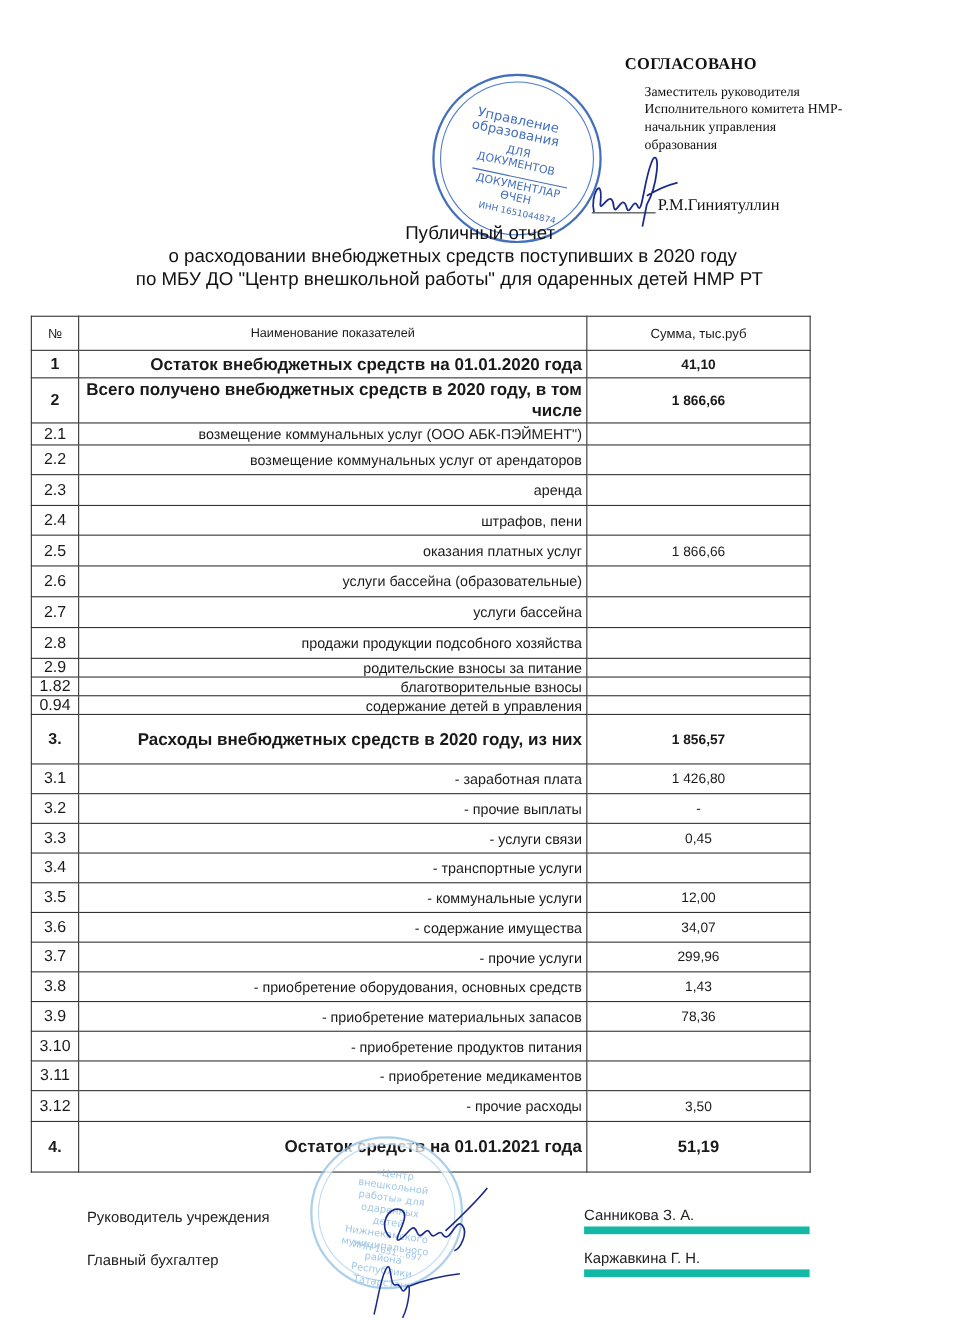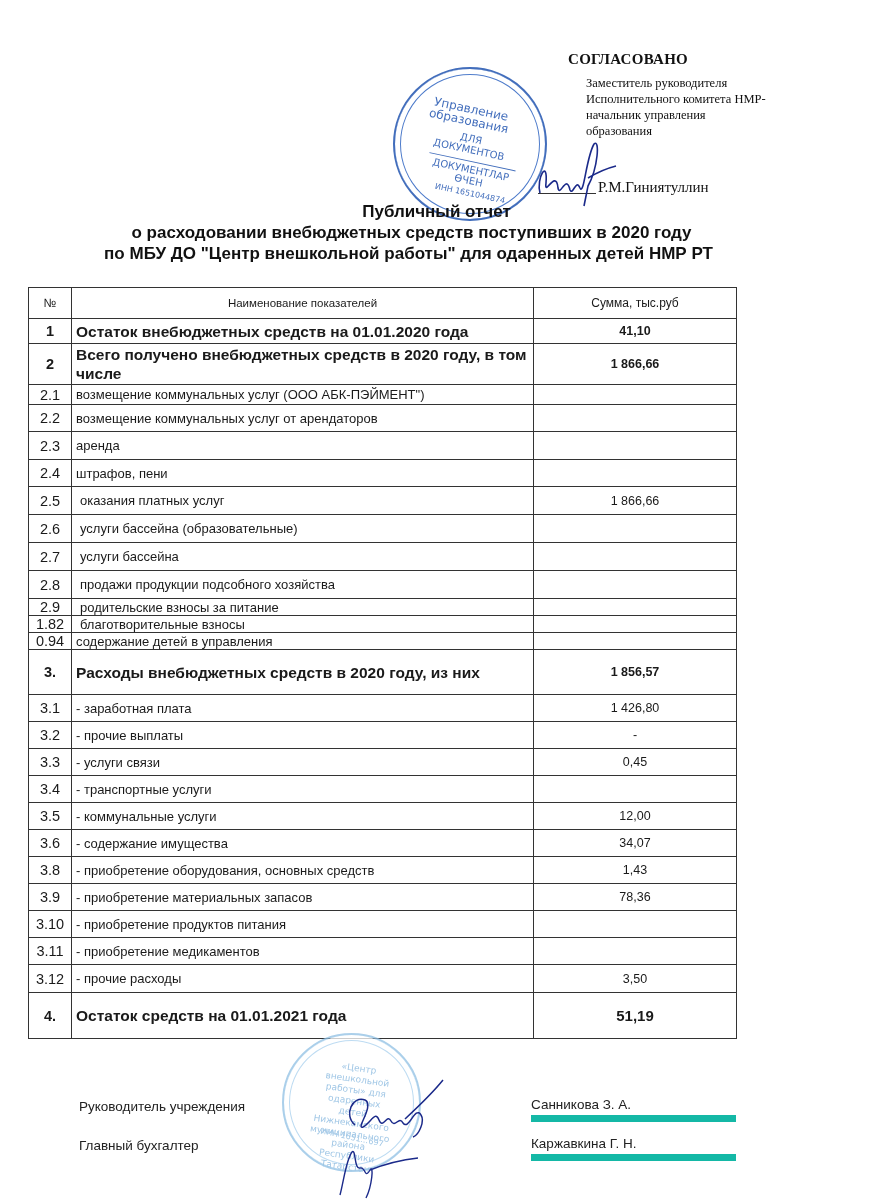--- a/index.html
+++ b/index.html
@@ -28,36 +28,36 @@
   .stamp-top .s3 { top: 92px; font-size: 10px; line-height: 11px; white-space: nowrap; border-top: 1px solid #2f5fb5; padding-top: 2px; }
   .stamp-top .s4 { top: 120px; font-size: 8px; white-space: nowrap; }
   .stamp-bottom { left: 282px; top: 1033px; width: 135px; height: 135px; border-color: #8fc0e4; box-shadow: inset 0 0 0 5px #fff, inset 0 0 0 6px #a8d0ee; color: #7fb3dd; opacity: 0.75; }
   .stamp-bottom .b1 { top: 28px; font-size: 9px; line-height: 11px; white-space: nowrap; }
   .stamp-bottom .b2 { top: 98px; font-size: 8px; white-space: nowrap; }
 
   .signature { position: absolute; }
 
   .heading {
     position: absolute; left: 0; width: 873px; text-align: center;
-    font-weight: bold; font-size: 17px; line-height: 21px; color: #111;
+    font-weight: normal; font-size: 17px; line-height: 21px; color: #111;
   }
   .h1 { top: 201px; left: 0; }
   .h2 { top: 222px; left: -25px; }
   .h3 { top: 243px; left: -28px; }
 
   table.report {
     position: absolute; left: 28px; top: 287px; border-collapse: collapse;
     width: 709px; table-layout: fixed;
   }
   table.report td, table.report th {
     border: 1px solid #333; padding: 0 4px; font-weight: normal; vertical-align: middle;
     overflow: hidden; white-space: nowrap;
   }
   table.report .c-num { width: 38px; text-align: center; font-size: 14.5px; padding: 0 2px; }
-  table.report .c-name { width: 453px; text-align: left; font-size: 13px; }
+  table.report .c-name { width: 453px; text-align: right; font-size: 13px; }
   table.report .c-sum { text-align: center; font-size: 12.5px; }
   table.report th { font-size: 11.5px; }
   table.report th.c-sum { font-size: 12px; }
   tr.bold .c-num { font-weight: bold; font-size: 14.5px; }
   tr.bold .c-name { font-weight: bold; font-size: 15.5px; white-space: normal; line-height: 19px; }
   tr.bold .c-sum { font-weight: bold; font-size: 12.5px; }
   tr.final .c-sum { font-size: 15px; }
   .indent { padding-left: 8px !important; }
 
   .footer-row { position: absolute; font-size: 13.5px; color: #222; }
@@ -192,20 +192,25 @@
     <td class="c-num">3.5</td>
     <td class="c-name">- коммунальные услуги</td>
     <td class="c-sum">12,00</td>
   </tr>
   <tr style="height:27px">
     <td class="c-num">3.6</td>
     <td class="c-name">- содержание имущества</td>
     <td class="c-sum">34,07</td>
   </tr>
   <tr style="height:27px">
+    <td class="c-num">3.7</td>
+    <td class="c-name">- прочие услуги</td>
+    <td class="c-sum">299,96</td>
+  </tr>
+  <tr style="height:27px">
     <td class="c-num">3.8</td>
     <td class="c-name">- приобретение оборудования, основных средств</td>
     <td class="c-sum">1,43</td>
   </tr>
   <tr style="height:27px">
     <td class="c-num">3.9</td>
     <td class="c-name">- приобретение материальных запасов</td>
     <td class="c-sum">78,36</td>
   </tr>
   <tr style="height:27px">

